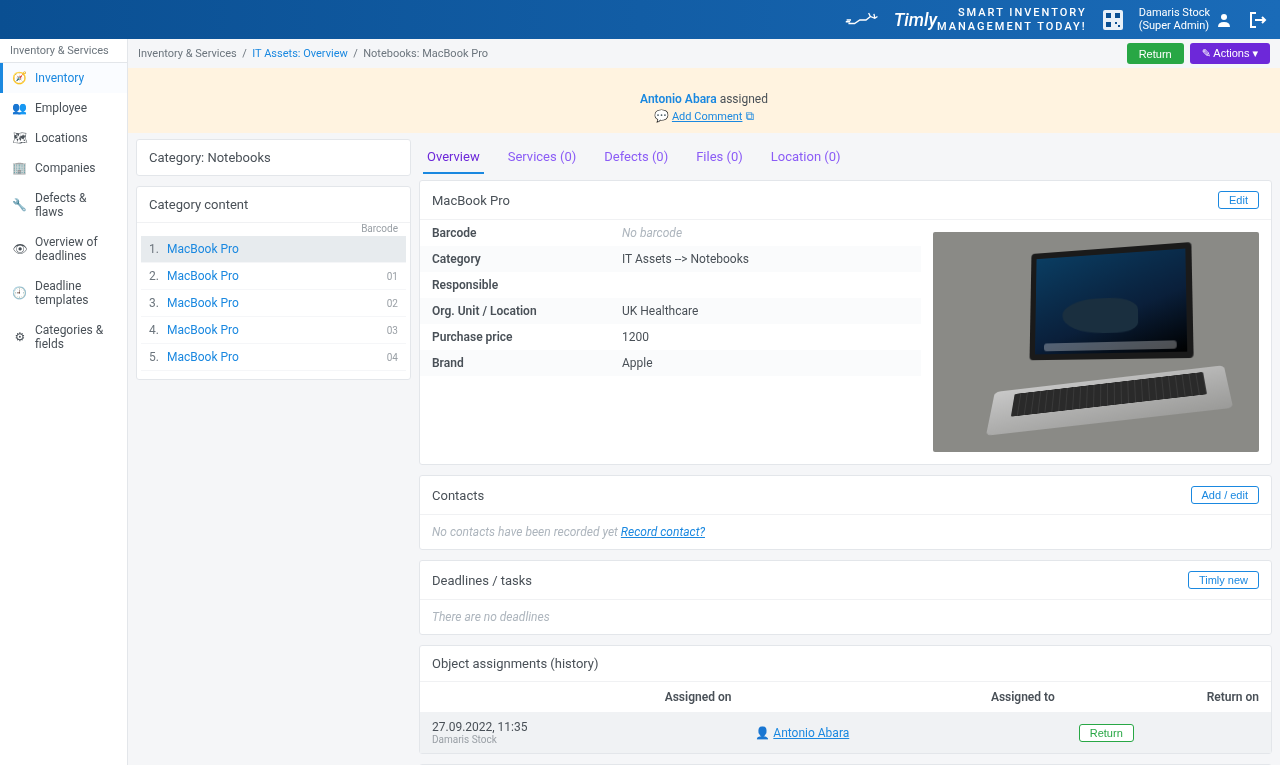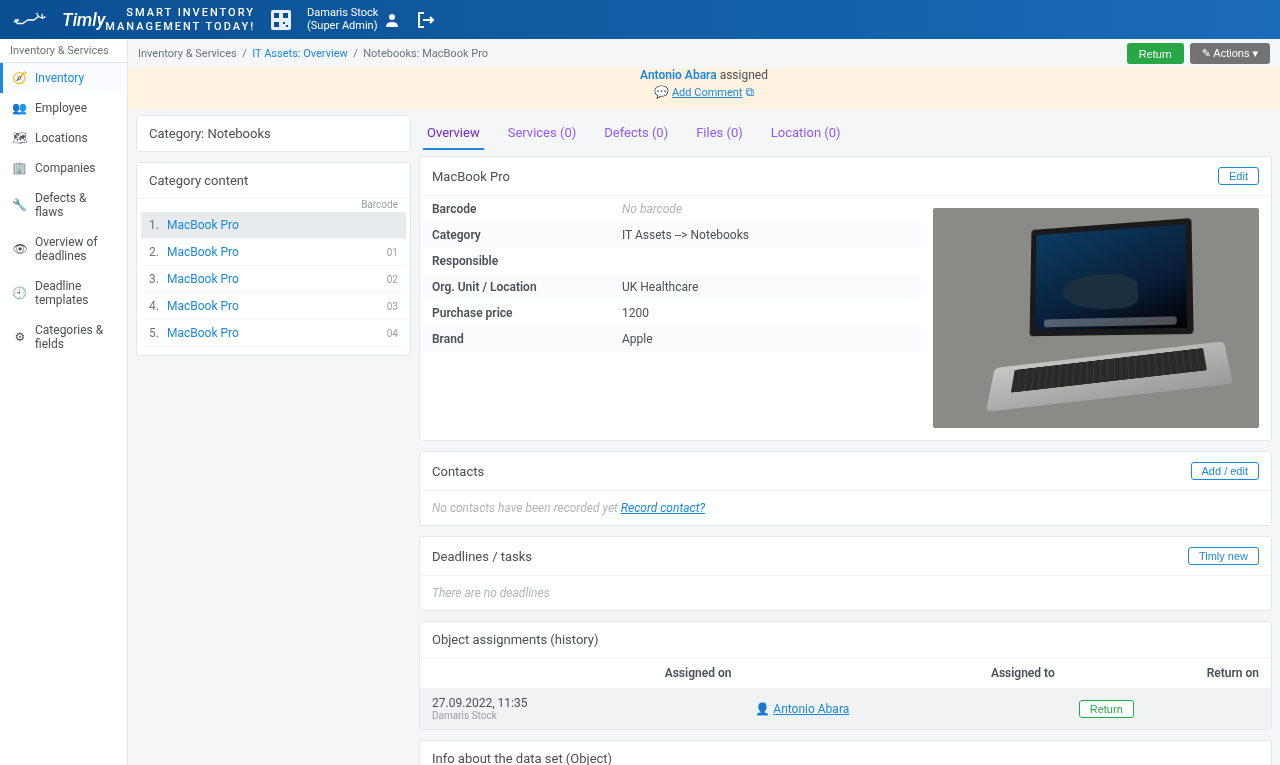--- a/index.html
+++ b/index.html
@@ -1,18 +1,18 @@
 <!DOCTYPE html>
 <html><head>
 <meta charset="utf-8">
 <style>
 * { margin: 0; padding: 0; box-sizing: border-box; }
 body { font-family: -apple-system, BlinkMacSystemFont, "Segoe UI", Roboto, Arial, sans-serif; font-size: 13px; color: #495057; background: #f5f6f8; width: 1280px; height: 765px; overflow: hidden; }
 
-.header { height: 39px; background: linear-gradient(90deg, #0a4f92 0%, #1a6bb8 100%); display: flex; align-items: center; justify-content: flex-start; padding: 0 12px; color: #fff; }
+.header { height: 39px; background: linear-gradient(90deg, #0a4f92 0%, #1a6bb8 100%); display: flex; align-items: center; justify-content: flex-end; padding: 0 12px; color: #fff; }
 .logo { display: flex; align-items: center; gap: 6px; font-size: 18px; font-weight: 500; font-style: italic; }
 .logo svg { width: 44px; height: 22px; }
 .header-right { display: flex; align-items: center; gap: 16px; }
 .tagline { font-size: 11px; letter-spacing: 2px; text-align: right; line-height: 1.2; font-weight: 500; }
 .qr-icon { width: 20px; height: 20px; background: rgba(255,255,255,0.9); border-radius: 2px; display:flex; align-items:center; justify-content:center; color:#0a4f92; }
 .user-block { display: flex; align-items: center; gap: 6px; font-size: 11px; }
 .user-block .uname { line-height: 1.1; }
 .logout-icon { width: 20px; height: 20px; }
 
 .layout { display: flex; height: calc(100% - 39px); }
@@ -22,25 +22,25 @@
 .nav-item.active { color: #1a88e0; border-left-color: #1a88e0; background: #fafcff; }
 .nav-icon { width: 14px; height: 14px; flex-shrink: 0; display:flex; align-items:center; justify-content:center; }
 
 .main { flex: 1; overflow-y: auto; overflow-x: hidden; }
 .toprow { display: flex; justify-content: space-between; align-items: center; padding: 4px 10px; font-size: 11px; }
 .breadcrumb { color: #6c757d; text-align: right; }
 .breadcrumb a { color: #1a88e0; text-decoration: none; }
 .top-actions { display: flex; gap: 6px; }
 .btn { padding: 4px 12px; border-radius: 3px; font-size: 11px; border: none; cursor: pointer; color: #fff; }
 .btn-green { background: #28a745; }
-.btn-blue { background: #737373; }
+.btn-blue { background: #6d28d9; }
 .btn-outline { background: #fff; border: 1px solid #1a88e0; color: #1a88e0; padding: 2px 10px; font-size: 11px; border-radius: 3px; cursor:pointer; }
 .btn-outline-green { background: #fff; border: 1px solid #28a745; color: #28a745; padding: 2px 10px; font-size: 11px; border-radius: 3px; cursor:pointer; }
 
-.banner { background: #fff3e0; padding: 0 0 10px; text-align: center; font-size: 12px; }
+.banner { background: #fff3e0; padding: 24px 0 10px; text-align: center; font-size: 12px; }
 .banner .assignee { color: #1a88e0; font-weight: 600; }
 .banner .addc { color: #1a88e0; font-size: 11px; }
 
 .cols { display: flex; gap: 8px; padding: 6px 8px; }
 .col-left { width: 275px; flex-shrink: 0; }
 .col-right { flex: 1; }
 
 .panel { background: #fff; border: 1px solid #e3e6ea; border-radius: 3px; margin-bottom: 10px; }
 .panel-head { padding: 10px 12px; font-size: 13px; color: #495057; border-bottom: 1px solid #f0f1f3; display:flex; justify-content:space-between; align-items:center; }
 .panel-head.nb { border-bottom: none; }

